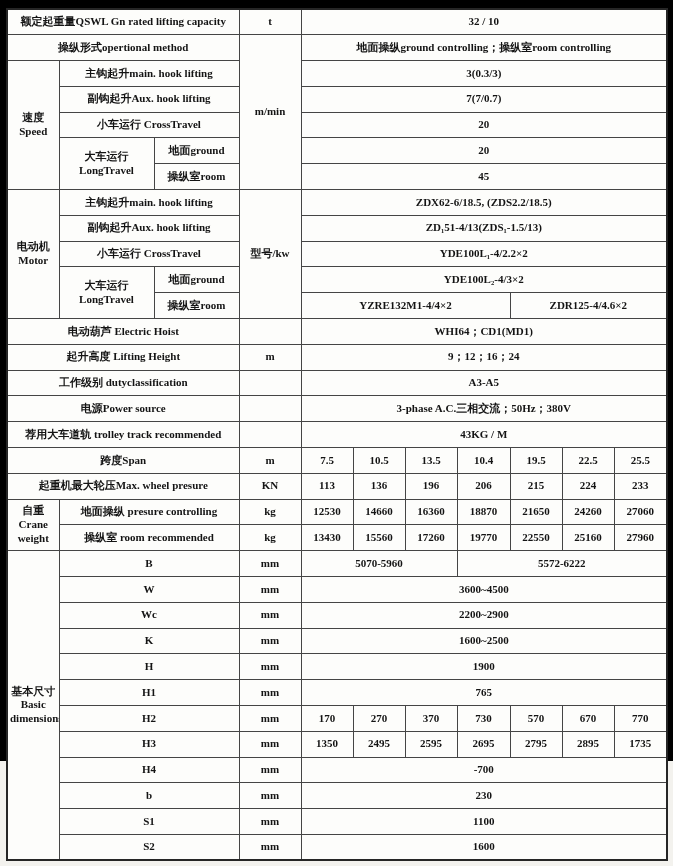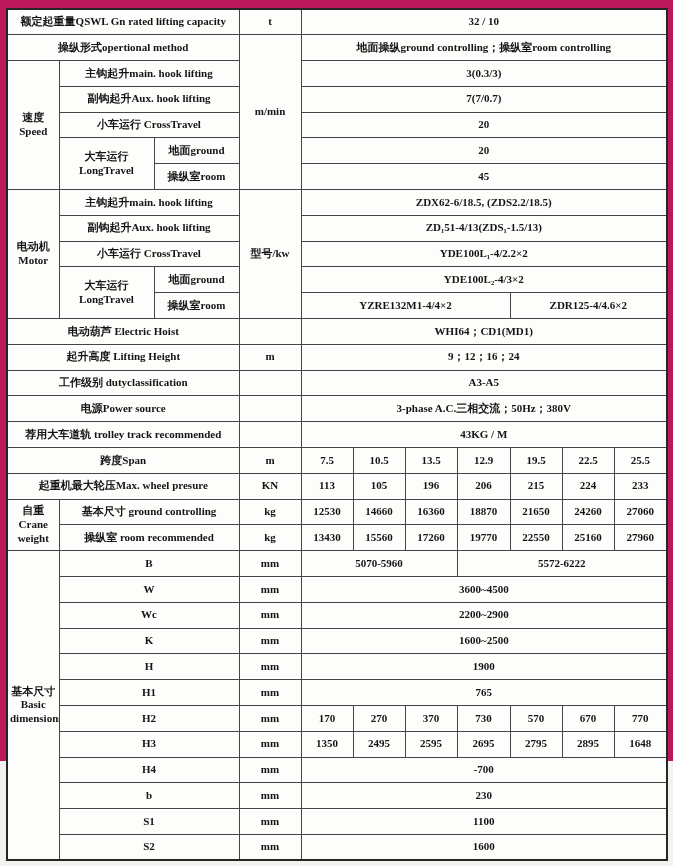--- a/index.html
+++ b/index.html
@@ -5,21 +5,21 @@
   html,body{margin:0;padding:0;}
   body{
     width:673px;height:866px;
     background:#f3f2ee;
     font-family:"Liberation Serif","DejaVu Serif",serif;
     color:#141414;
     -webkit-font-smoothing:antialiased;
   }
   .page{
     width:673px;height:761px;position:relative;
-    background:#be185d;
+    background:#000000;
   }
   table.spec{
     position:absolute;left:6px;top:8px;
     width:660px;height:852px;
     border-collapse:collapse;table-layout:fixed;
     background:#fdfdfb;
   }
   table.spec td{
     border:1px solid #454545;
     text-align:center;vertical-align:middle;
@@ -158,43 +158,43 @@
     <td class="unit"></td>
     <td colspan="7" class="val">43KG / M</td>
   </tr>
 
   <tr>
     <td colspan="3" class="label">跨度Span</td>
     <td class="unit">m</td>
     <td class="val">7.5</td>
     <td class="val">10.5</td>
     <td class="val">13.5</td>
-    <td class="val">12.9</td>
+    <td class="val">10.4</td>
     <td class="val">19.5</td>
     <td class="val">22.5</td>
     <td class="val">25.5</td>
   </tr>
 
   <tr>
     <td colspan="3" class="label">起重机最大轮压Max. wheel presure</td>
     <td class="unit">KN</td>
     <td class="val">113</td>
-    <td class="val">105</td>
+    <td class="val">136</td>
     <td class="val">196</td>
     <td class="val">206</td>
     <td class="val">215</td>
     <td class="val">224</td>
     <td class="val">233</td>
   </tr>
 
   <tr>
     <td rowspan="2" class="group">自重
 Crane
 weight</td>
-    <td colspan="2" class="label">基本尺寸 ground controlling</td>
+    <td colspan="2" class="label">地面操纵 presure controlling</td>
     <td class="unit">kg</td>
     <td class="val">12530</td>
     <td class="val">14660</td>
     <td class="val">16360</td>
     <td class="val">18870</td>
     <td class="val">21650</td>
     <td class="val">24260</td>
     <td class="val">27060</td>
   </tr>
 
@@ -264,21 +264,21 @@
 
   <tr>
     <td colspan="2" class="label">H3</td>
     <td class="unit">mm</td>
     <td class="val">1350</td>
     <td class="val">2495</td>
     <td class="val">2595</td>
     <td class="val">2695</td>
     <td class="val">2795</td>
     <td class="val">2895</td>
-    <td class="val">1648</td>
+    <td class="val">1735</td>
   </tr>
 
   <tr>
     <td colspan="2" class="label">H4</td>
     <td class="unit">mm</td>
     <td colspan="7" class="val">-700</td>
   </tr>
 
   <tr>
     <td colspan="2" class="label">b</td>

